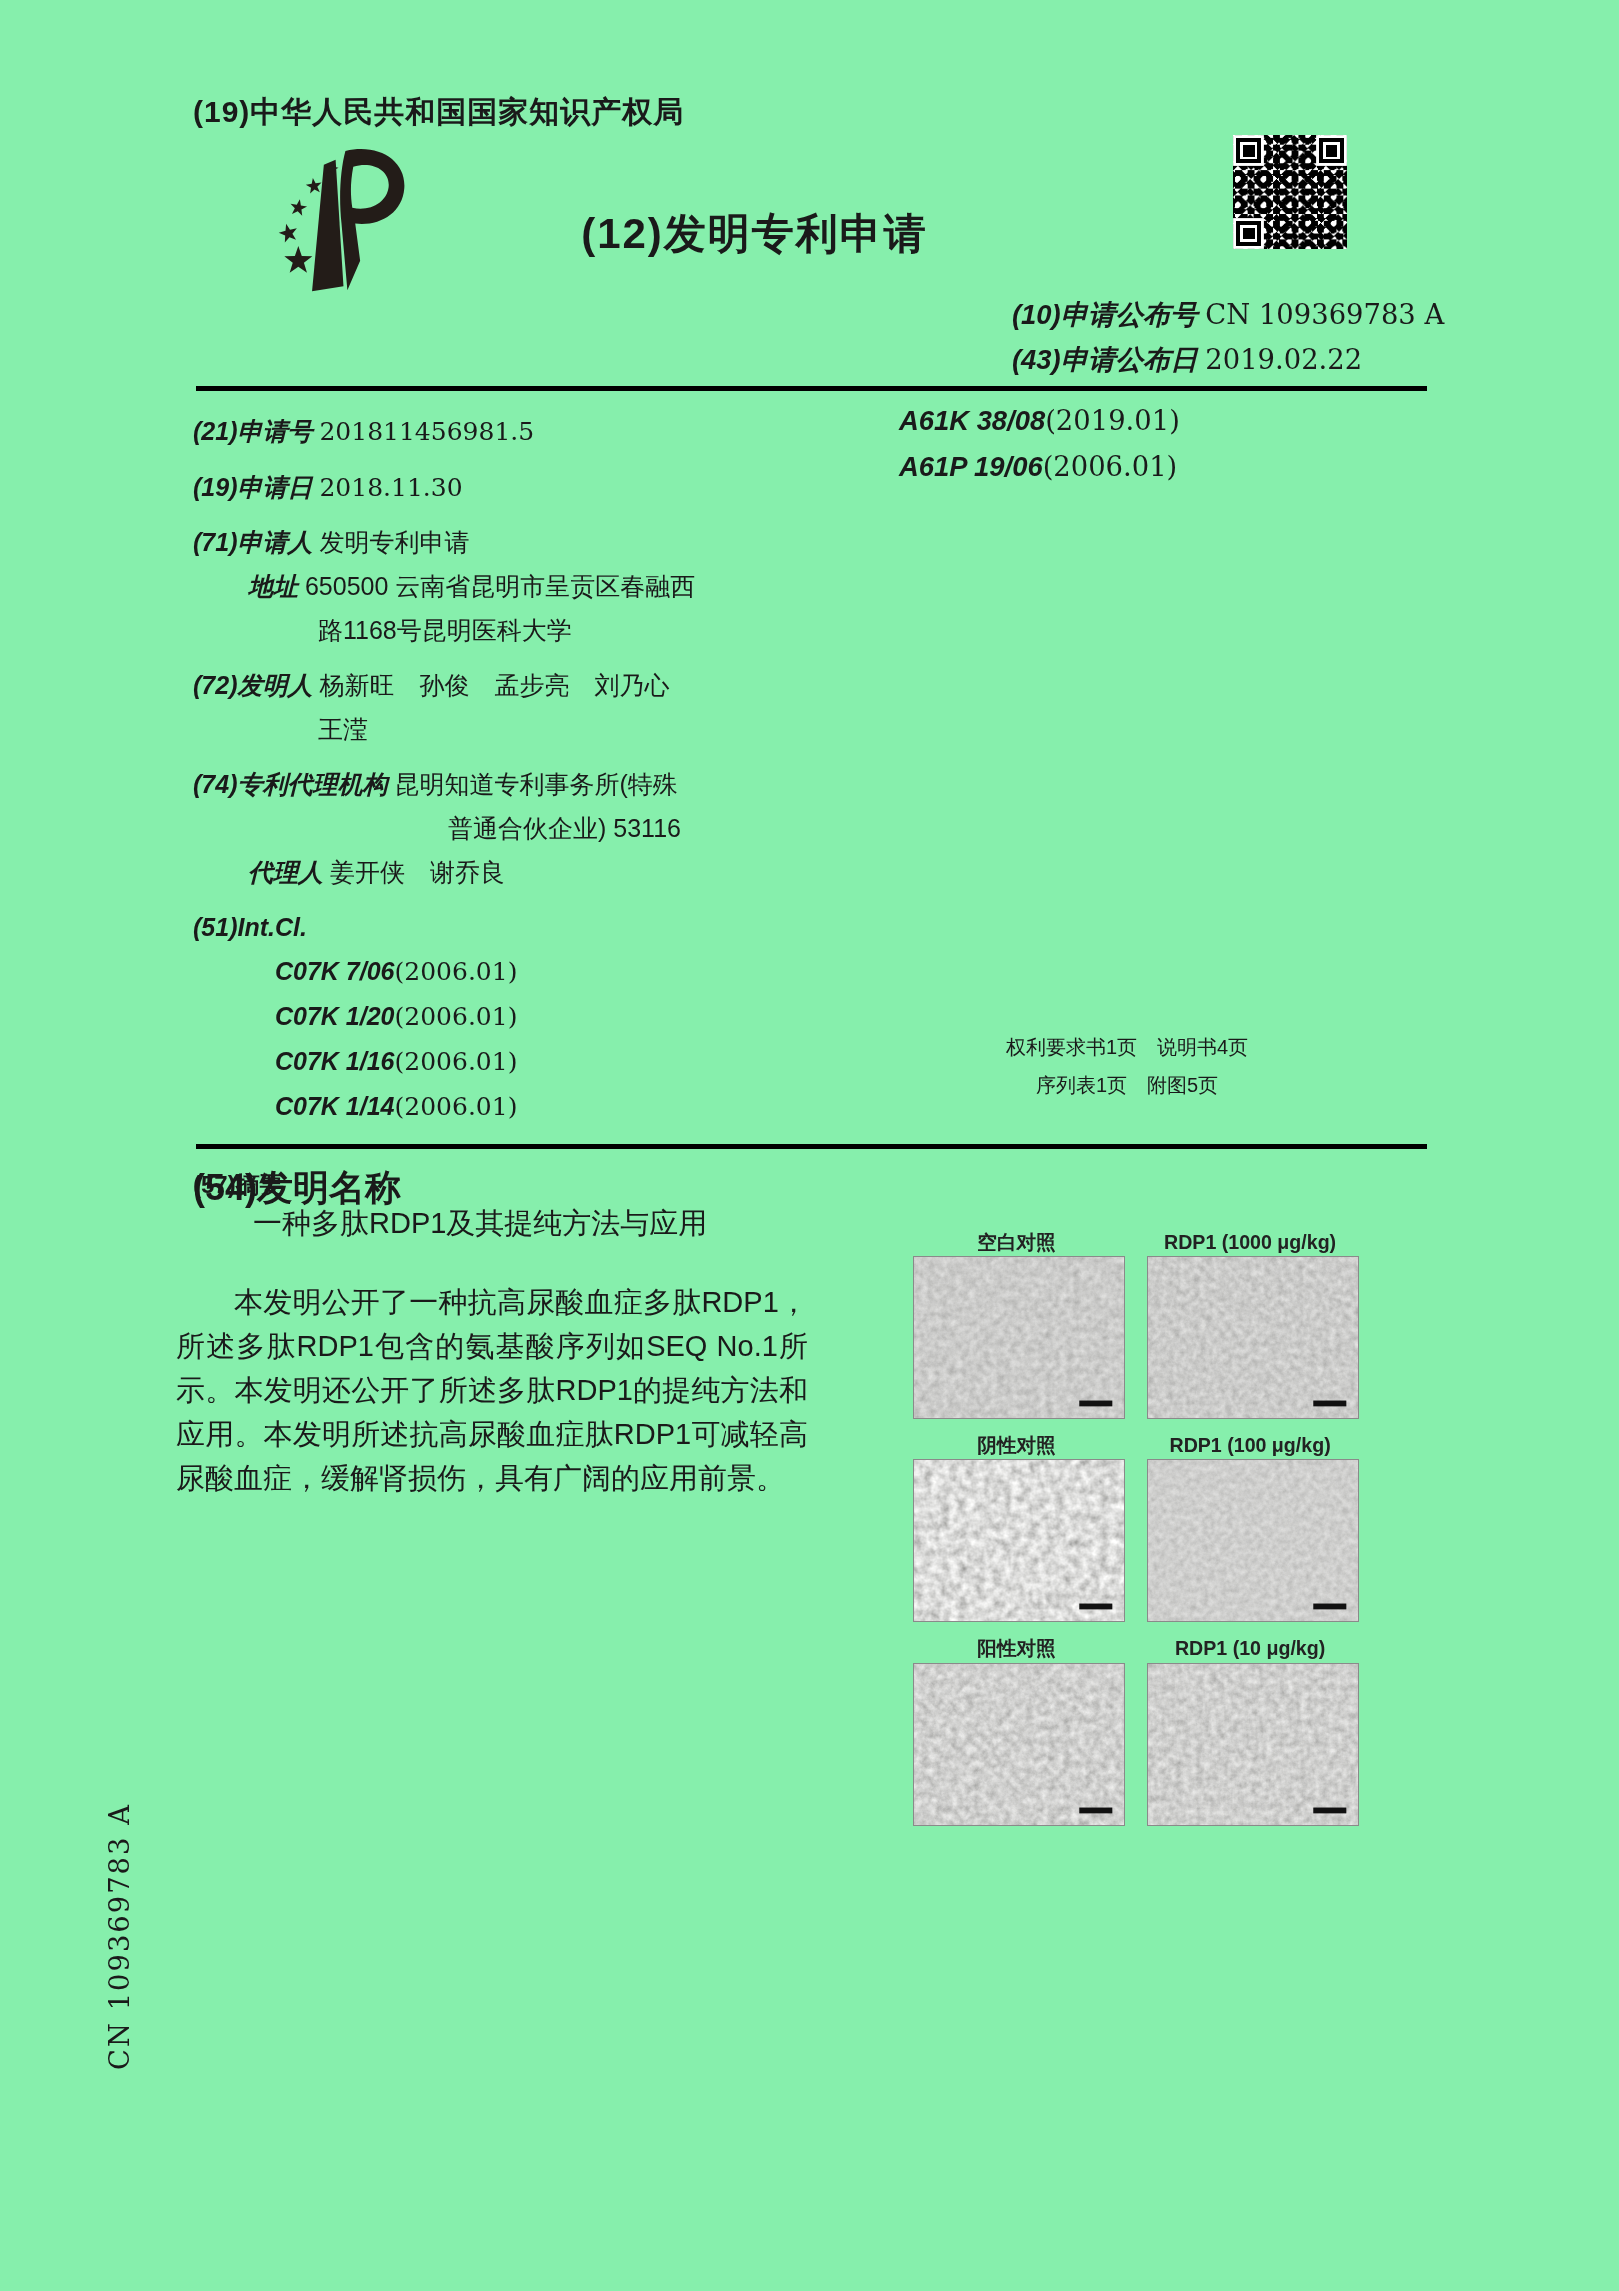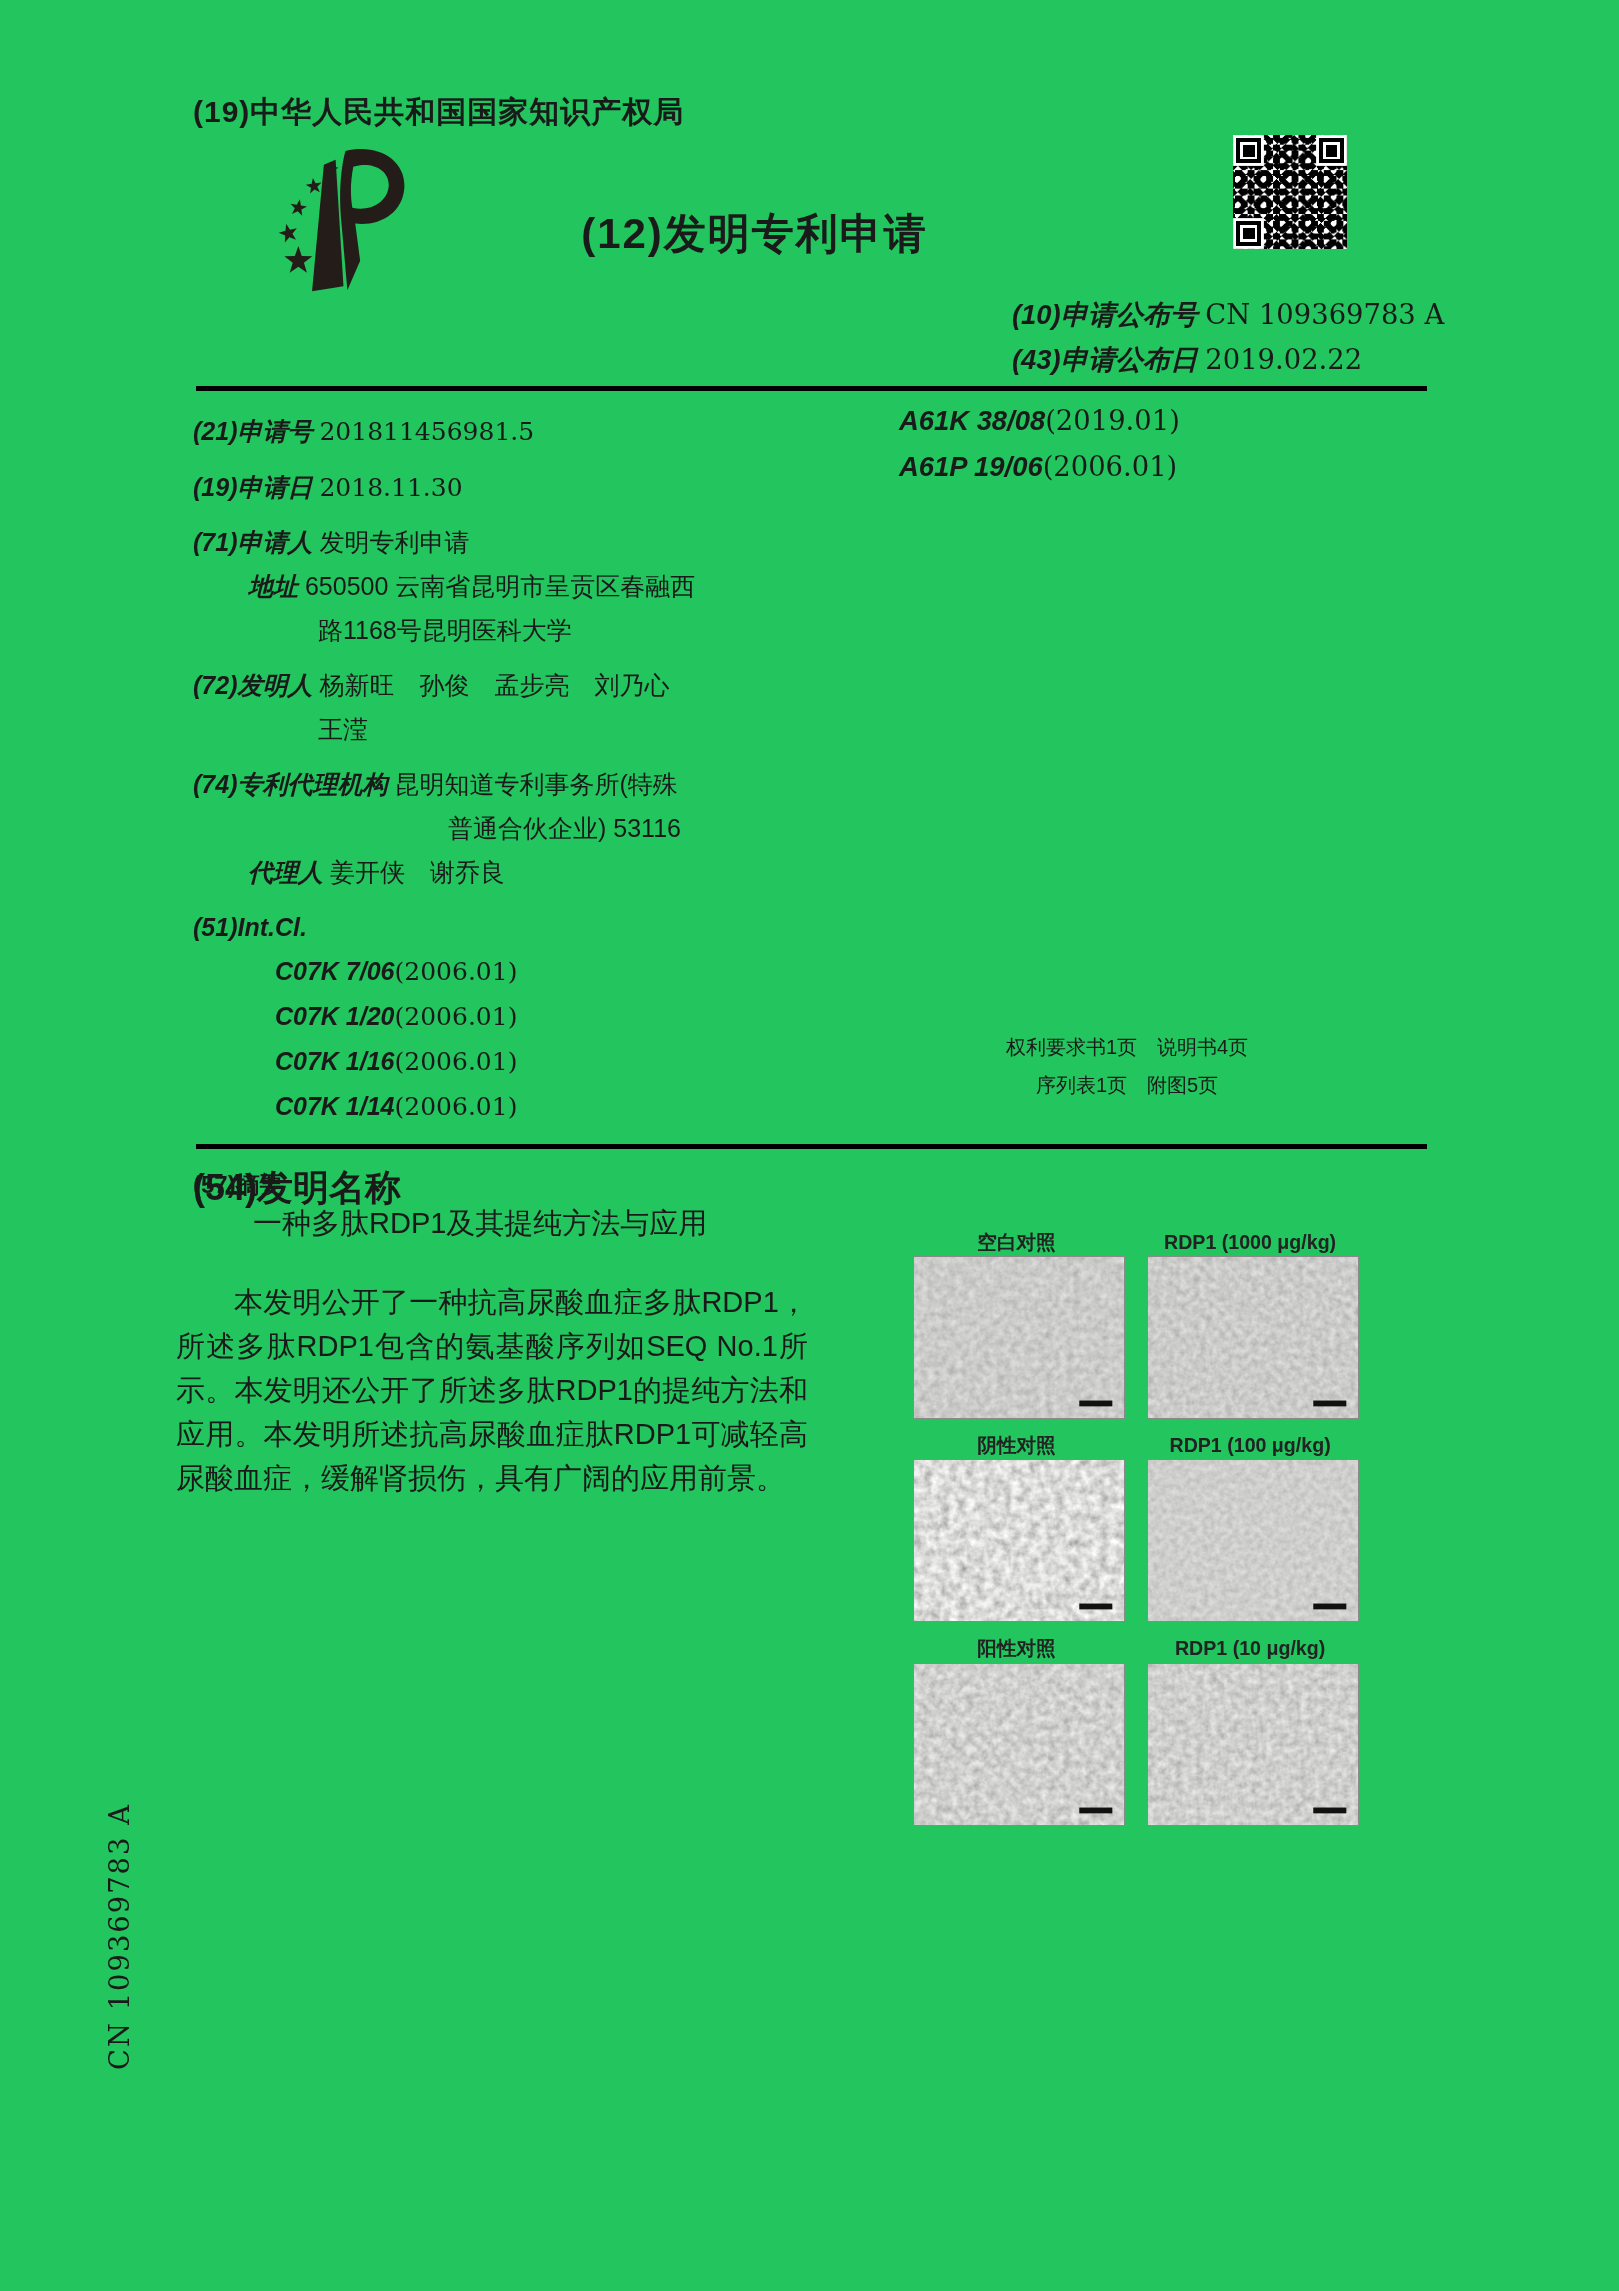--- a/index.html
+++ b/index.html
@@ -1,19 +1,19 @@
 <!DOCTYPE html>
 <html><head>
 <meta charset="utf-8">
 <style>
   * { margin:0; padding:0; box-sizing:border-box; }
   html,body { background:#e8e8e8; }
   .page {
     position:relative; width:1619px; height:2292px; margin:0 auto;
-    background:#22c55e; color:#1a1a1a; overflow:hidden;
+    background:#86efac; color:#1a1a1a; overflow:hidden;
     font-family:"Liberation Sans", sans-serif;
   }
   .abs { position:absolute; }
 
   
   .office-line { left:193px; top:92px; font-size:30px; font-weight:600; letter-spacing:1px; }
   .doc-title  { left:441px; top:206px; width:627px; text-align:center; font-size:42px; font-weight:700; letter-spacing:2px; }
 
   
   .logo { left:263px; top:143px; width:157px; height:165px; }

